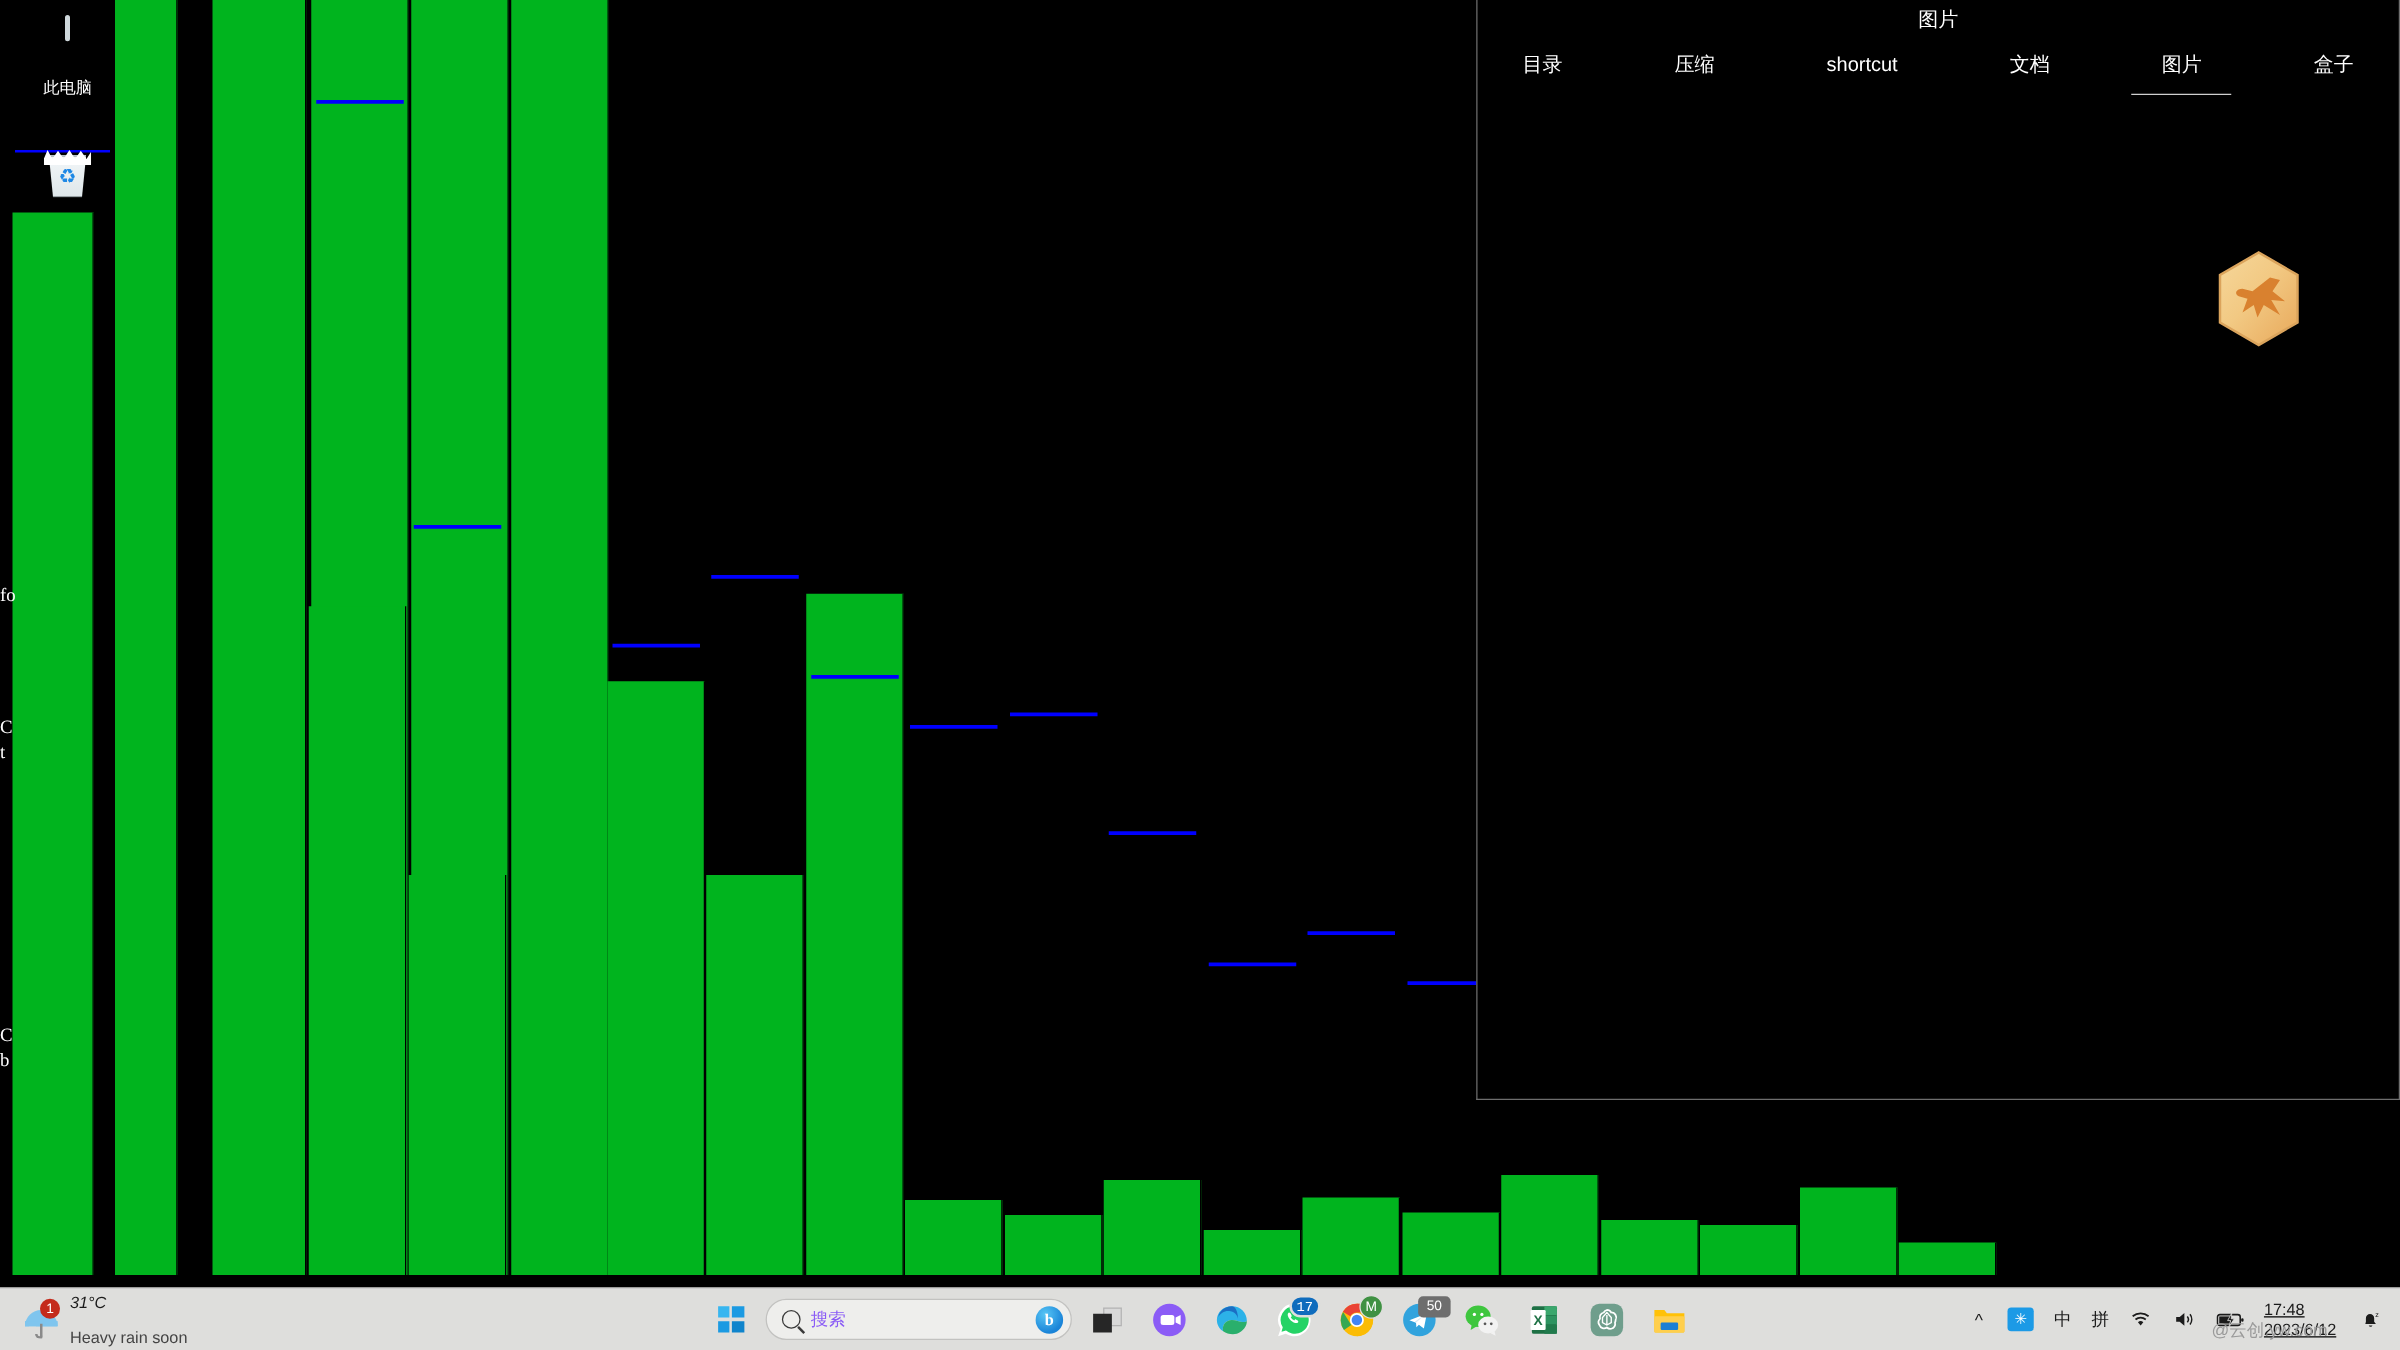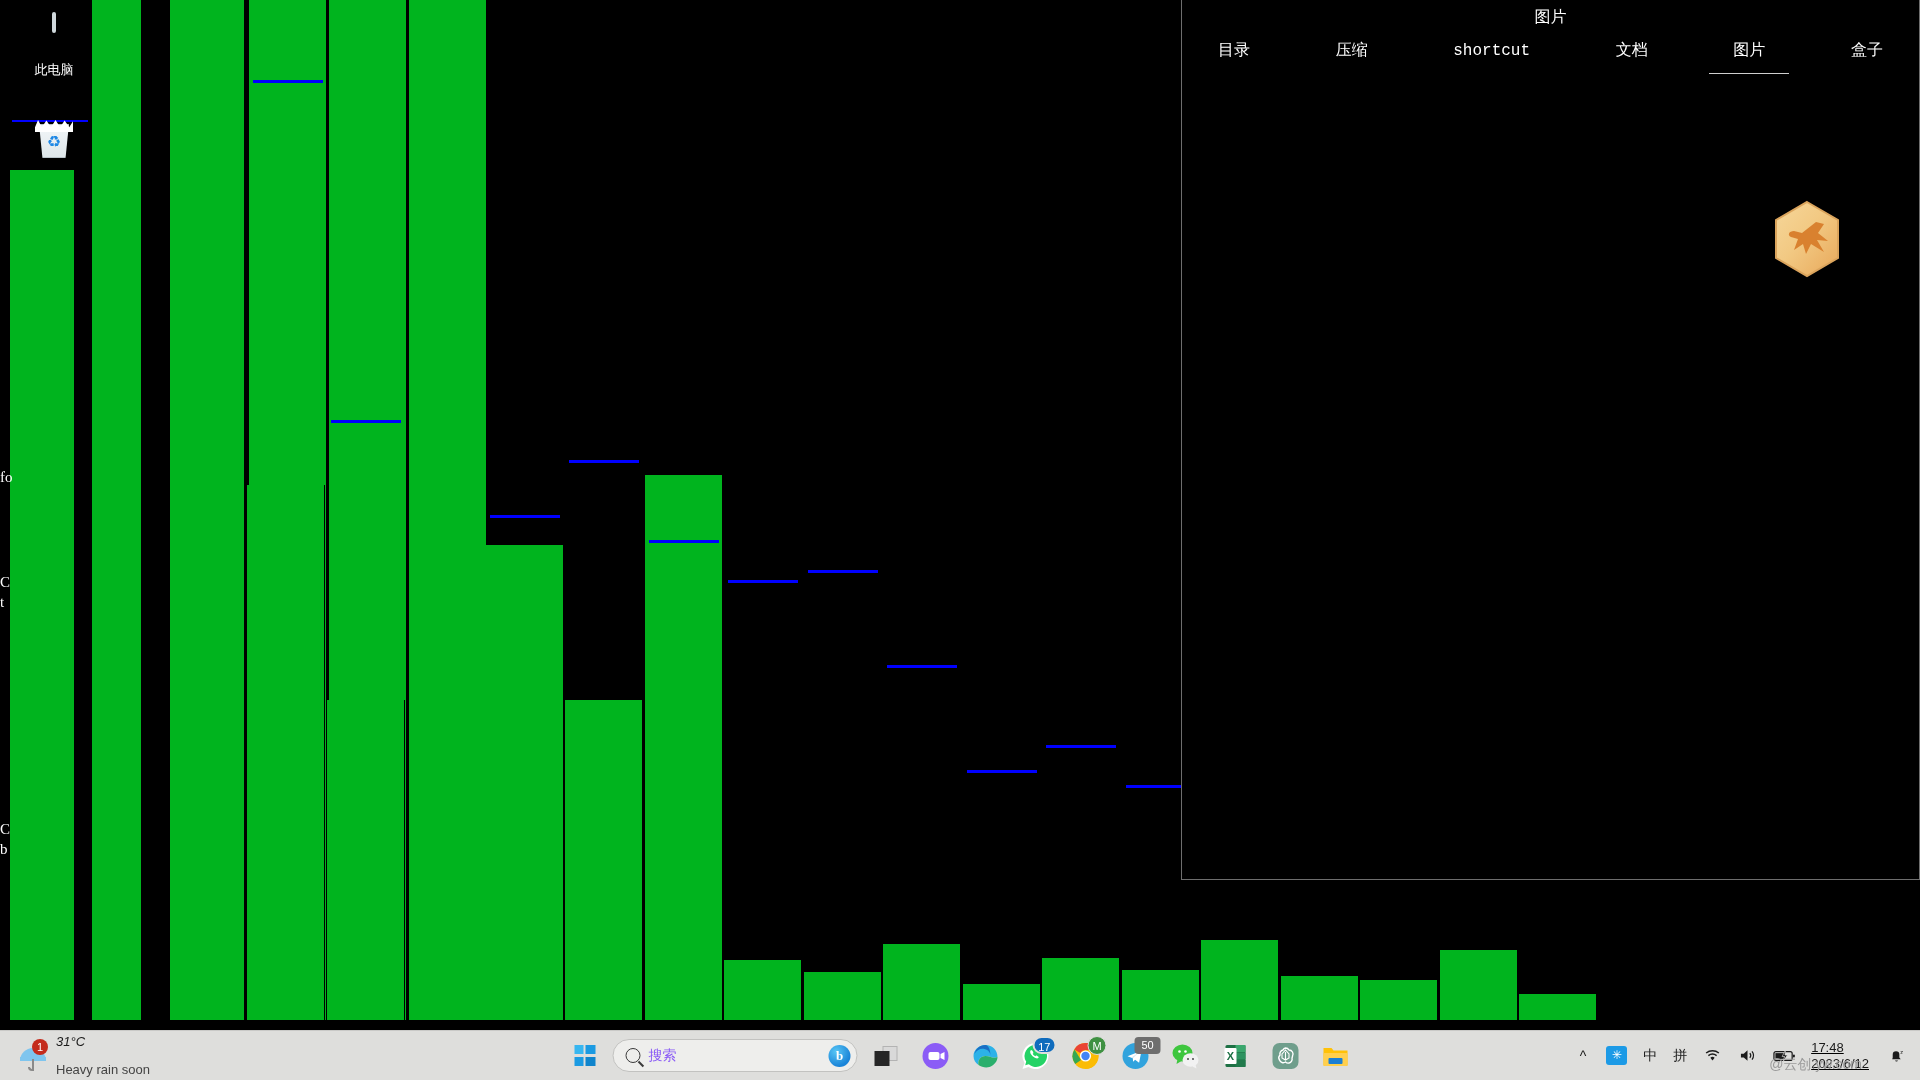--- a/index.html
+++ b/index.html
@@ -61,22 +61,22 @@
          font-family:"Liberation Serif",serif; white-space:pre; }
 
   
   #panel{
     position:absolute; left:1181px; top:0; width:739px; height:880px;
     background:#000; border:1px solid #6e6e6e; border-top:none;
   }
   #panel-title{
     text-align:center; color:#fff; font-size:16px; line-height:34px; height:34px;
   }
-  #panel-tabs{ display:flex; height:42px; align-items:center; justify-content:space-between;
-               padding:0 26px;font-family:Liberation Mono, monospace; }
+  #panel-tabs{ display:flex; height:42px; align-items:flex-end; justify-content:space-between;
+               padding:0 26px; }
   .tab{
     position:relative; color:#fff; font-size:16px; line-height:26px;
     padding:2px 10px 10px 10px; cursor:pointer; white-space:nowrap;
   }
   .tab.active::after{
     content:""; position:absolute; left:-14px; right:-14px; bottom:0;
     height:1px; background:#cfcfcf;
   }
   #panel-body{ position:relative; height:780px; }
   .hex-icon{ position:absolute; left:590px; top:124px; width:70px; height:78px; }
@@ -137,21 +137,21 @@
 
   .taskv{ width:23px; height:20px; position:relative; }
   .taskv .b1{ position:absolute; right:0; top:0; width:15px; height:15px; background:#d9d9d9;
               border:1px solid #b3b3b3; }
   .taskv .b2{ position:absolute; left:0; bottom:0; width:15px; height:15px; background:#262626; }
 
   .appic{ width:30px; height:30px; position:relative; }
 
   .badge-blue{ position:absolute; right:-6px; top:-5px; min-width:20px; height:18px; border-radius:9px;
                background:#0f6cbd; color:#fff; font-size:11px; line-height:18px; text-align:center;
-               padding:0 4px; border:2px solid #dededc; }
+               padding:0 4px; border:2px solid #dededc;font-family:Liberation Mono, monospace; }
   .badge-gray{ position:absolute; right:-10px; top:-4px; min-width:26px; height:17px; border-radius:4px;
                background:#6e6e6e; color:#fff; font-size:11px; line-height:17px; text-align:center; padding:0 3px; }
   .badge-m{ position:absolute; right:-6px; top:-5px; width:19px; height:19px; border-radius:50%;
             background:#3f9142; color:#fff; font-size:11px; line-height:19px; text-align:center;
             border:1.5px solid #dededc; }
 
   #tb-right{ position:absolute; right:8px; display:flex; align-items:center; gap:2px; }
   .tray-btn{ height:42px; min-width:28px; padding:0 7px; display:flex; align-items:center;
              justify-content:center; color:#1b1b1b; font-size:14px; border-radius:5px; cursor:pointer; }
   #clock{ text-align:left; line-height:16px; padding:0 10px 0 6px; cursor:pointer;text-decoration:underline; }

